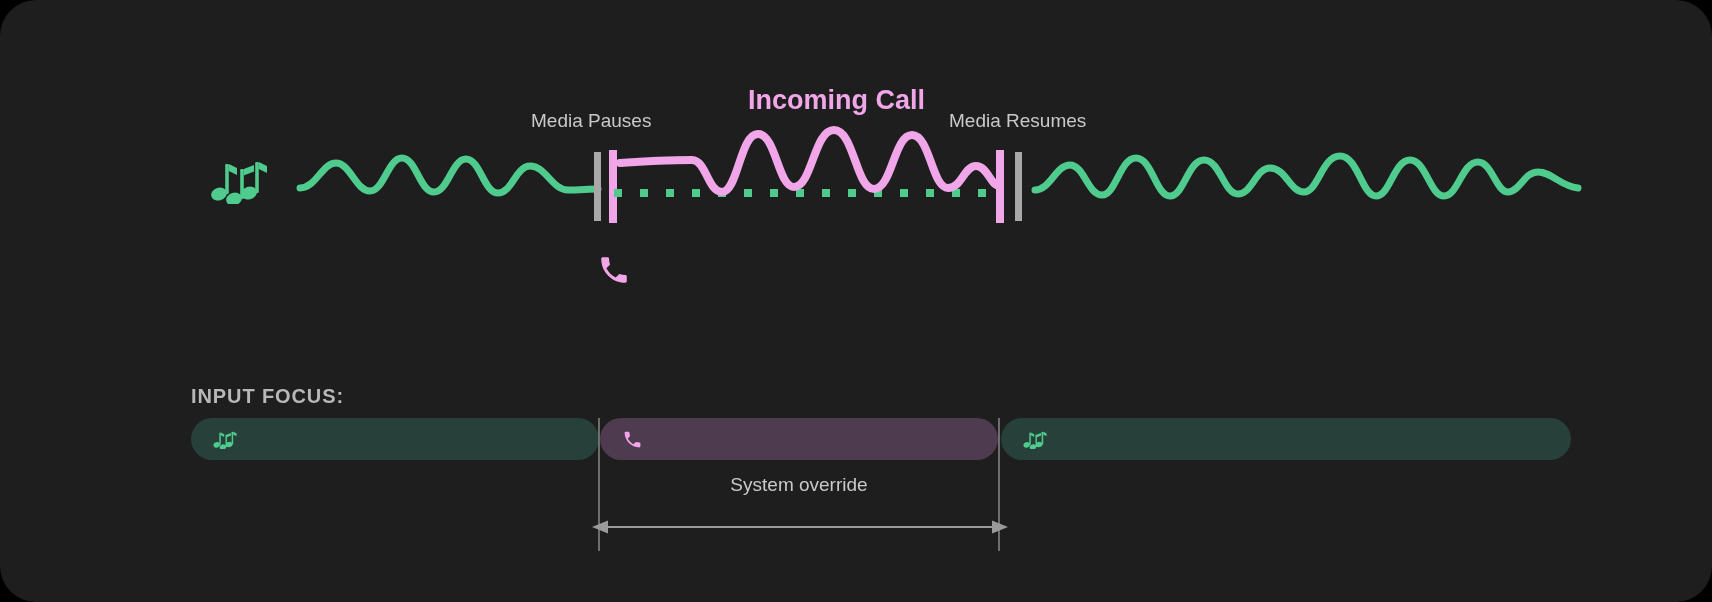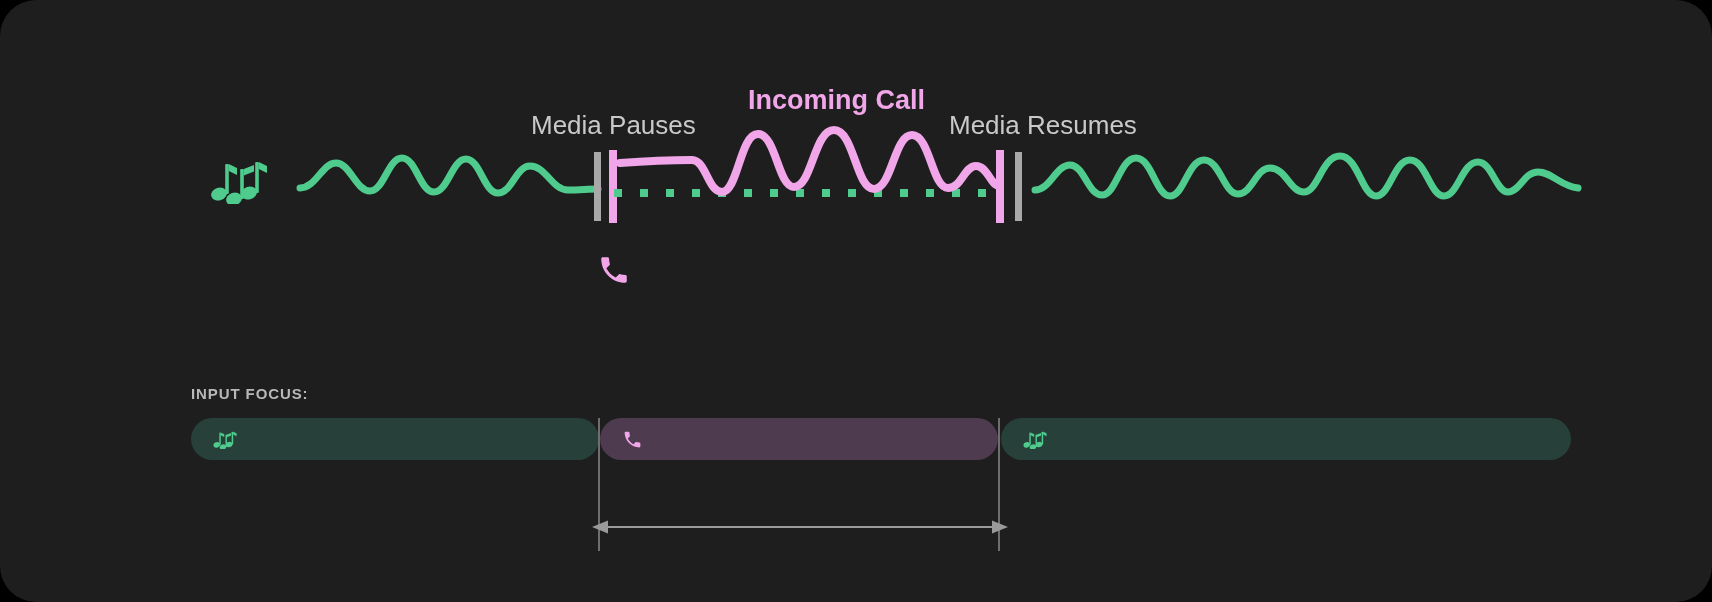--- a/index.html
+++ b/index.html
@@ -39,21 +39,21 @@
     position: absolute;
     left: 0;
     top: 0;
     width: 1712px;
     height: 320px;
   }
 
   .label {
     position: absolute;
     white-space: nowrap;
-    font-size: 26px;
+    font-size: 19px;
     color: #c9c9c9;
     font-family: "Liberation Sans", sans-serif;
   }
   .label.media-pauses  { left: 531px;  top: 110px; }
   .label.media-resumes { left: 949px;  top: 110px; }
   .label.incoming-call {
     left: 748px;
     top: 85px;
     color: #f0a6e8;
     font-weight: 700;
@@ -83,21 +83,21 @@
     left: 0;
     top: 360px;
     width: 1712px;
     height: 242px;
   }
 
   .focus-title {
     position: absolute;
     left: 191px;
     top: 25px;
-    font-size: 15px;
+    font-size: 20px;
     font-weight: 700;
     letter-spacing: 0.9px;
     color: #b8b8b8;
   }
 
   .track {
     position: absolute;
     left: 0;
     top: 58px;
     width: 1712px;
@@ -290,20 +290,23 @@
               <path d="M33.8 11 L44 7 L44 13.5 L33.8 17.5 Z"></path>
             </g>
           </svg>
         </span>
       </div>
     </div>
 
     <div class="guide left"></div>
     <div class="guide right"></div>
 
+    <div class="override-label">
+      <span>System override</span>
+    </div>
 
     <svg class="arrow-svg" viewBox="0 0 420 24">
       <line x1="14" y1="12" x2="406" y2="12" stroke="#9a9a9a" stroke-width="2"></line>
       <path d="M2 12 L18 5.5 L18 18.5 Z" fill="#9a9a9a"></path>
       <path d="M418 12 L402 5.5 L402 18.5 Z" fill="#9a9a9a"></path>
     </svg>
   </div>
 
 </div>
 

